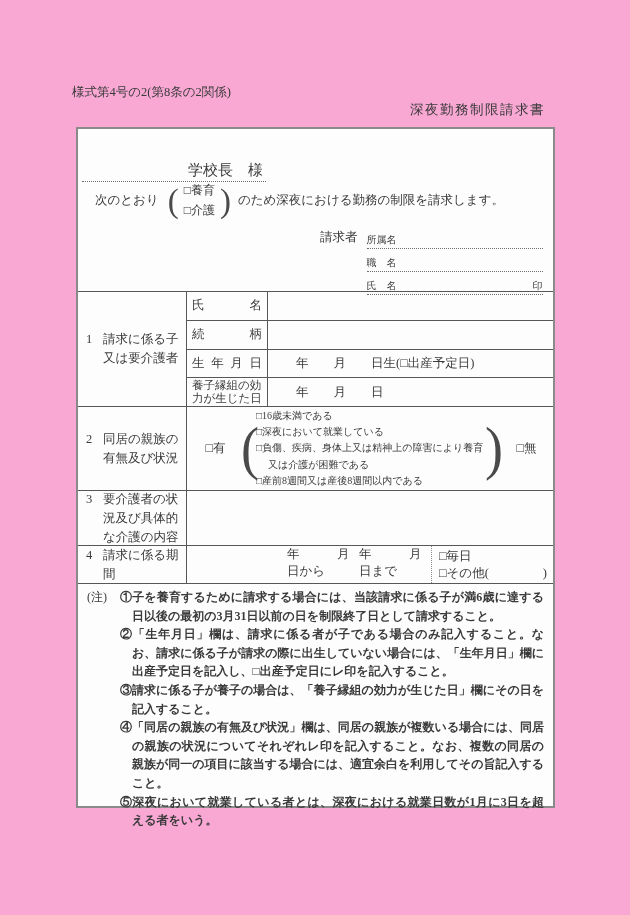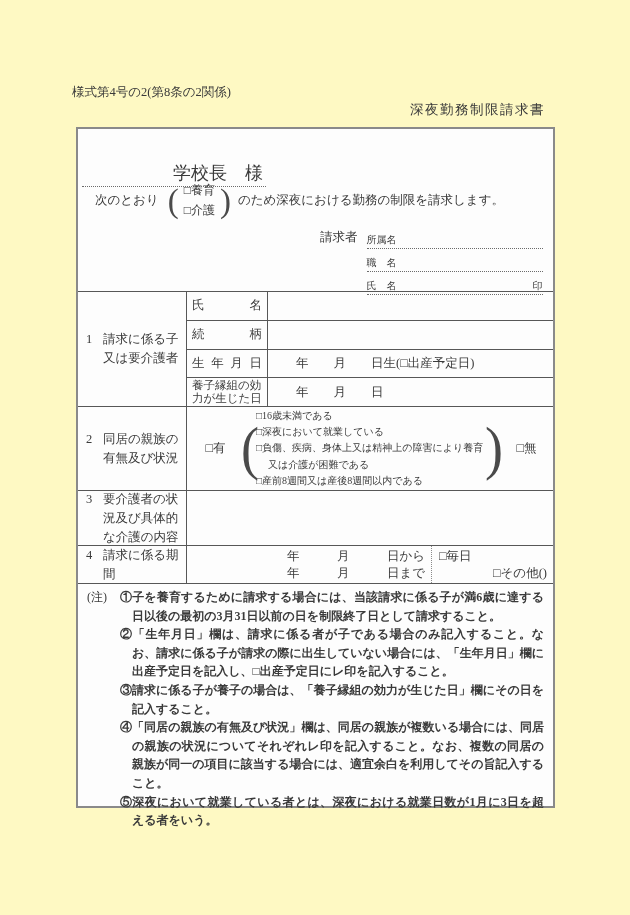--- a/index.html
+++ b/index.html
@@ -1,35 +1,35 @@
 <!DOCTYPE html>
 <html><head>
 <meta charset="utf-8">
 <style>
   html,body { margin:0; padding:0; background:#fff; }
   .page {
-    position:relative; width:630px; height:915px; background:#fef9c3;
+    position:relative; width:630px; height:915px; background:#f9a8d4;
     font-family:"Liberation Serif","DejaVu Serif",serif; color:#3a3a3a;
     overflow:hidden;
   }
   .form-code { position:absolute; left:72px; top:84px; font-size:12.5px; }
   .doc-title { position:absolute; right:85px; top:101px; font-size:13.5px; letter-spacing:1.5px; }
 
   .box {
     position:absolute; left:76px; top:127px; width:479px; height:681px;
     border:2px solid #8a8a8a; box-sizing:border-box;
     display:flex; flex-direction:column; background:#fdfdfd;
   }
 
   
   .hdr { height:162px; position:relative; flex:none; }
   .date-line { position:absolute; top:13px; right:12px; font-size:12.5px; }
   .addressee {
     position:absolute; top:32px; left:4px; width:181px; text-align:right;
-    padding:0 3px 1px 0; border-bottom:1.5px dotted #6b6b6b; font-size:18px;
+    padding:0 3px 1px 0; border-bottom:1.5px dotted #6b6b6b; font-size:15px;
   }
   .statement { position:absolute; top:53px; left:17px; display:flex; align-items:center; font-size:12.5px; }
   .statement .pre { margin-right:9px; }
   .statement .suf { margin-left:7px; }
   .sparen { font-size:33px; line-height:1; color:#4a4a4a; transform:scaleY(1.05); flex:none; }
   .care-opts { display:flex; flex-direction:column; gap:3px; font-size:12px; margin:0 5px; }
   .requester { position:absolute; top:97px; left:242px; display:flex; }
   .req-label { font-size:12.5px; padding-top:3px; margin-right:9px; flex:none; }
   .req-fields { width:176px; }
   .req-row {
@@ -62,25 +62,25 @@
   .bparen { font-size:54px; line-height:1; color:#4a4a4a; flex:none; width:12px;
             display:flex; justify-content:center; transform:scaleY(1.08); }
   .opt-list { width:232px; flex:none; font-size:10px; line-height:16.2px; }
   .opt-item { padding-left:12px; }
   .opt-item .cb { margin-left:-12px; }
 
   .fill { flex:1; }
 
   .r4content { flex:1; display:flex; }
   .dates { width:245px; box-sizing:border-box; padding-left:100px;
-           border-right:1.5px dotted #8a8a8a; display:flex; flex-direction:column;
+           border-right:1.5px dotted #8a8a8a; display:flex; flex-direction:row;
            justify-content:center; font-size:12.5px; line-height:17px; flex:none; }
   .period-opts { flex:1; display:flex; flex-direction:column; justify-content:center;
                  padding:0 6px 0 7px; font-size:12.5px; line-height:17px; }
-  .other-row { display:flex; justify-content:flex-end; }
+  .other-row { display:flex; justify-content:space-between; }
 
   .notes { flex:1; border-top:1px solid #575757; display:flex;
            padding:4px 8px 0 9px; font-size:12px; line-height:18.6px; box-sizing:border-box; }
   .note-label { width:33px; flex:none; }
   .note-items { width:424px; }
   .note-item { padding-left:12px; text-indent:-12px; text-align:justify;font-weight:bold; }
 </style>
 </head>
 <body>
 

